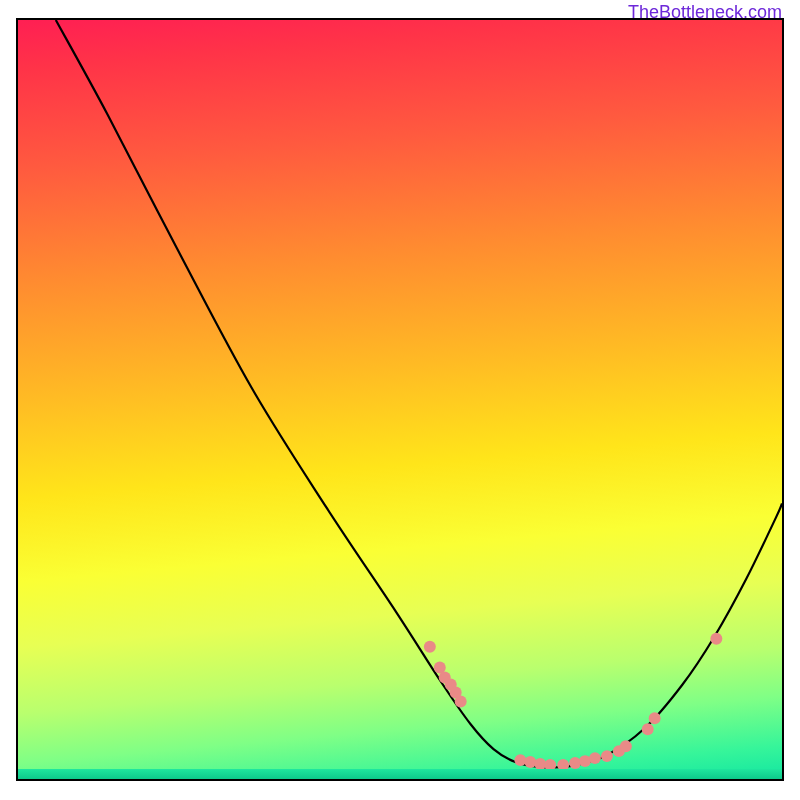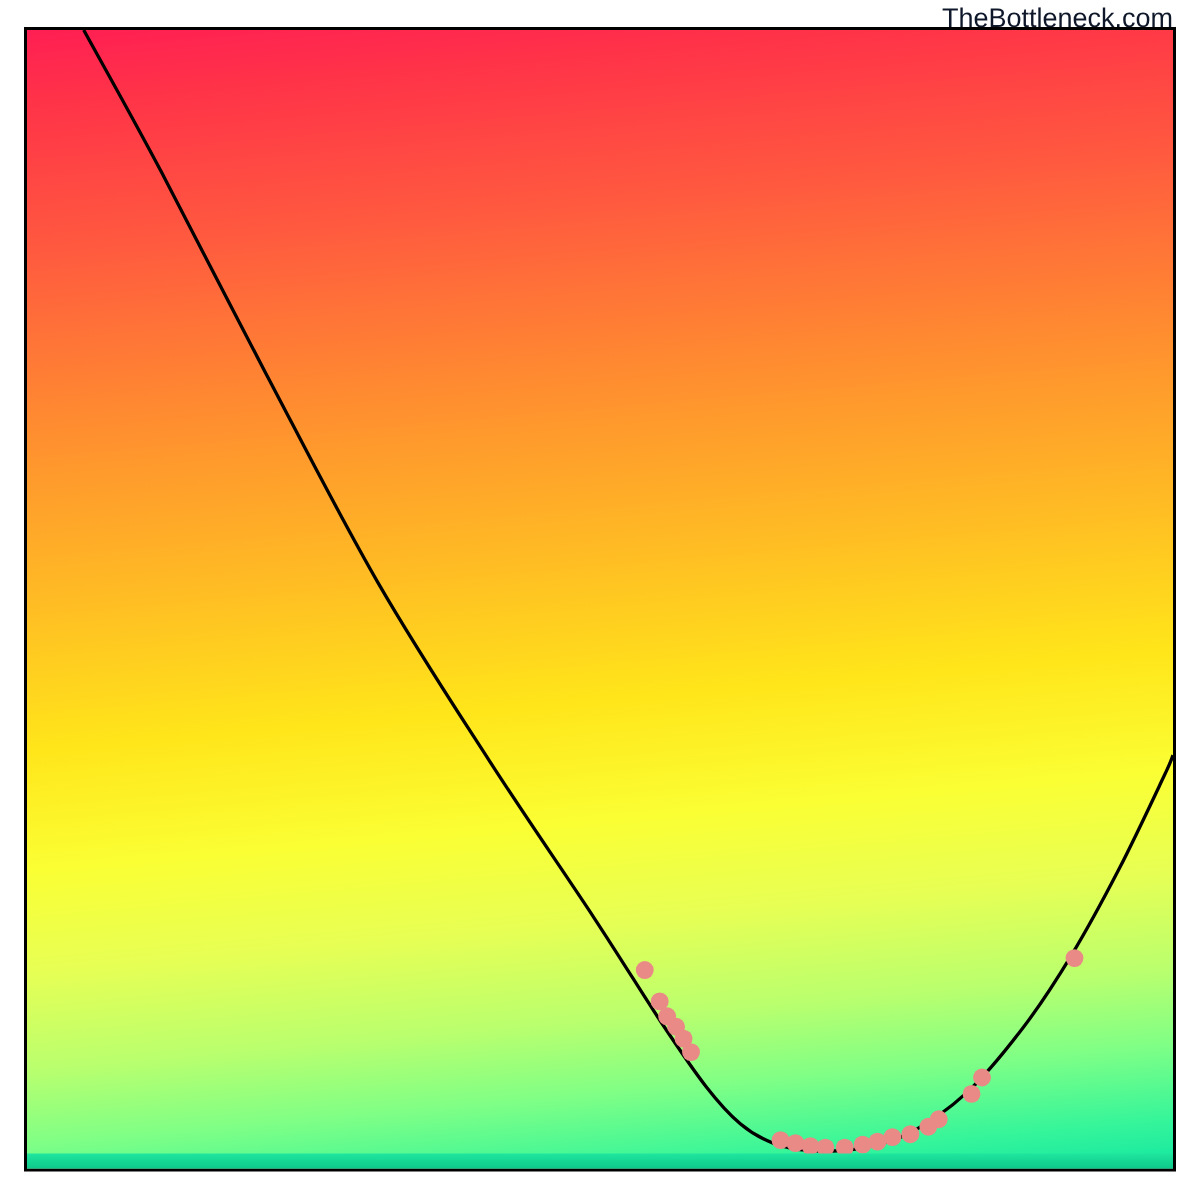--- a/index.html
+++ b/index.html
@@ -50,21 +50,21 @@
     bottom: 0;
     height: 10px;
     background: linear-gradient(to bottom, #1fe69e, #0dc98b);
   }
   .attrib {
     position: absolute;
     top: 2px;
     right: 18px;
     font-family: Arial, Helvetica, sans-serif;
     font-size: 18px;
-    color: #0f172a;
+    color: #6d28d9;
     user-select: none;
   }
   svg.curve {
     position: absolute;
     left: 0;
     top: 0;
     width: 100%;
     height: 100%;
     pointer-events: none;
   }

